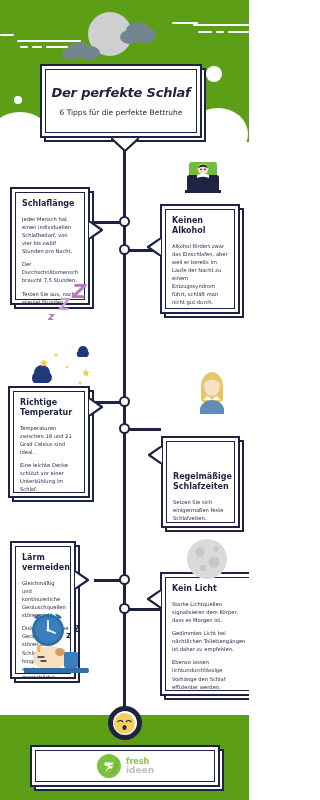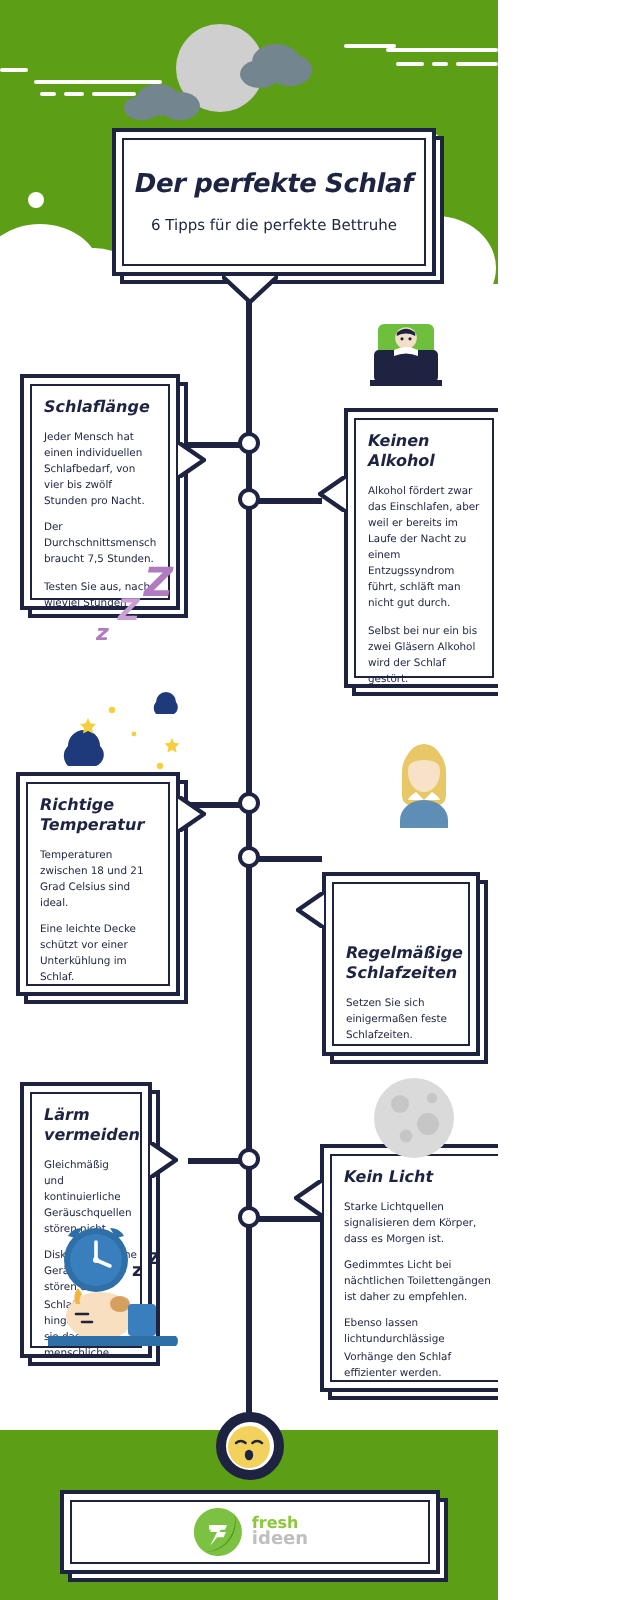--- a/index.html
+++ b/index.html
@@ -24,21 +24,21 @@
   }
   .cloud-g { position:absolute; background:#73868f; border-radius:50%; }
   .dash { position:absolute; height:2px; background:#ffffff; border-radius:1px; }
 
   .white-cloud { position:absolute; background:#ffffff; border-radius:50%; }
   .white-base {
     position:absolute; left:0; bottom:0; width:249px; height:18px; background:#ffffff;
   }
 
   
-  .title-wrap { position:absolute; left:56px; top:64px; width:162px; height:74px; }
+  .title-wrap { position:absolute; left:40px; top:64px; width:162px; height:74px; }
   .title-shadow {
     position:absolute; left:4px; top:4px; width:162px; height:74px;
     border:2px solid #1d2340; background:#ffffff;
   }
   .title-box {
     position:absolute; left:0; top:0; width:162px; height:74px;
     background:#ffffff; border:2px solid #1d2340;
     display:flex; flex-direction:column; align-items:center; justify-content:center;
   }
   .title-box .inner-line {
@@ -82,21 +82,21 @@
     background:#ffffff; border:2px solid #1d2340; overflow:hidden;
   }
   .card-inner-line {
     position:absolute; left:3px; top:3px; right:3px; bottom:3px;
     border:1px solid #1d2340; pointer-events:none;
   }
   .card-content {
     position:relative; z-index:2; padding:10px 10px 8px 10px;
   }
   .card-h {
-    font-weight:bold; font-style:italic; font-size:8px; color:#1d2340;
+    font-weight:bold; font-size:8px; color:#1d2340;
     line-height:1.25; margin-bottom:6px;
   }
   .card-p {
     font-size:5.2px; color:#1d2340; line-height:1.55; margin-bottom:5px;
   }
   .card-p:last-child { margin-bottom:0; }
 
   
   .notch-r, .notch-l {
     position:absolute; top:34px; width:14px; height:18px; z-index:5;
@@ -236,21 +236,21 @@
     <rect x="4" y="1" width="28" height="18" rx="3" fill="#6fbf3e"></rect>
     <circle cx="18" cy="8" r="5.4" fill="#f3dfc8"></circle>
     <path d="M13.4,5.4 Q18,1.4 22.6,5.4 L22.6,7 Q18,4.6 13.4,7 Z" fill="#1d2340"></path>
     <circle cx="16" cy="8.4" r="0.8" fill="#1d2340"></circle>
     <circle cx="20" cy="8.4" r="0.8" fill="#1d2340"></circle>
     <rect x="2" y="14" width="32" height="16" rx="2.5" fill="#1d2340"></rect>
     <path d="M12,14 Q18,11 24,14 L24,17 Q18,14.5 12,17 Z" fill="#ffffff"></path>
     <rect x="0" y="29" width="36" height="3" fill="#1d2340"></rect>
   </svg>
 
-  <div class="card" style="left:172px; top:204px; width:80px; height:140px;">
+  <div class="card" style="left:160px; top:204px; width:80px; height:110px;">
     <div class="card-shadow"></div>
     <div class="card-box">
       <div class="card-inner-line"></div>
       <div class="card-content">
         <div class="card-h">Keinen Alkohol</div>
         <div class="card-p">Alkohol fördert zwar das Einschlafen, aber weil er bereits im Laufe der Nacht zu einem Entzugssyndrom führt, schläft man nicht gut durch.</div>
         <div class="card-p">Selbst bei nur ein bis zwei Gläsern Alkohol wird der Schlaf gestört.</div>
       </div>
     </div>
     <svg class="notch-l" viewBox="0 0 14 18">

